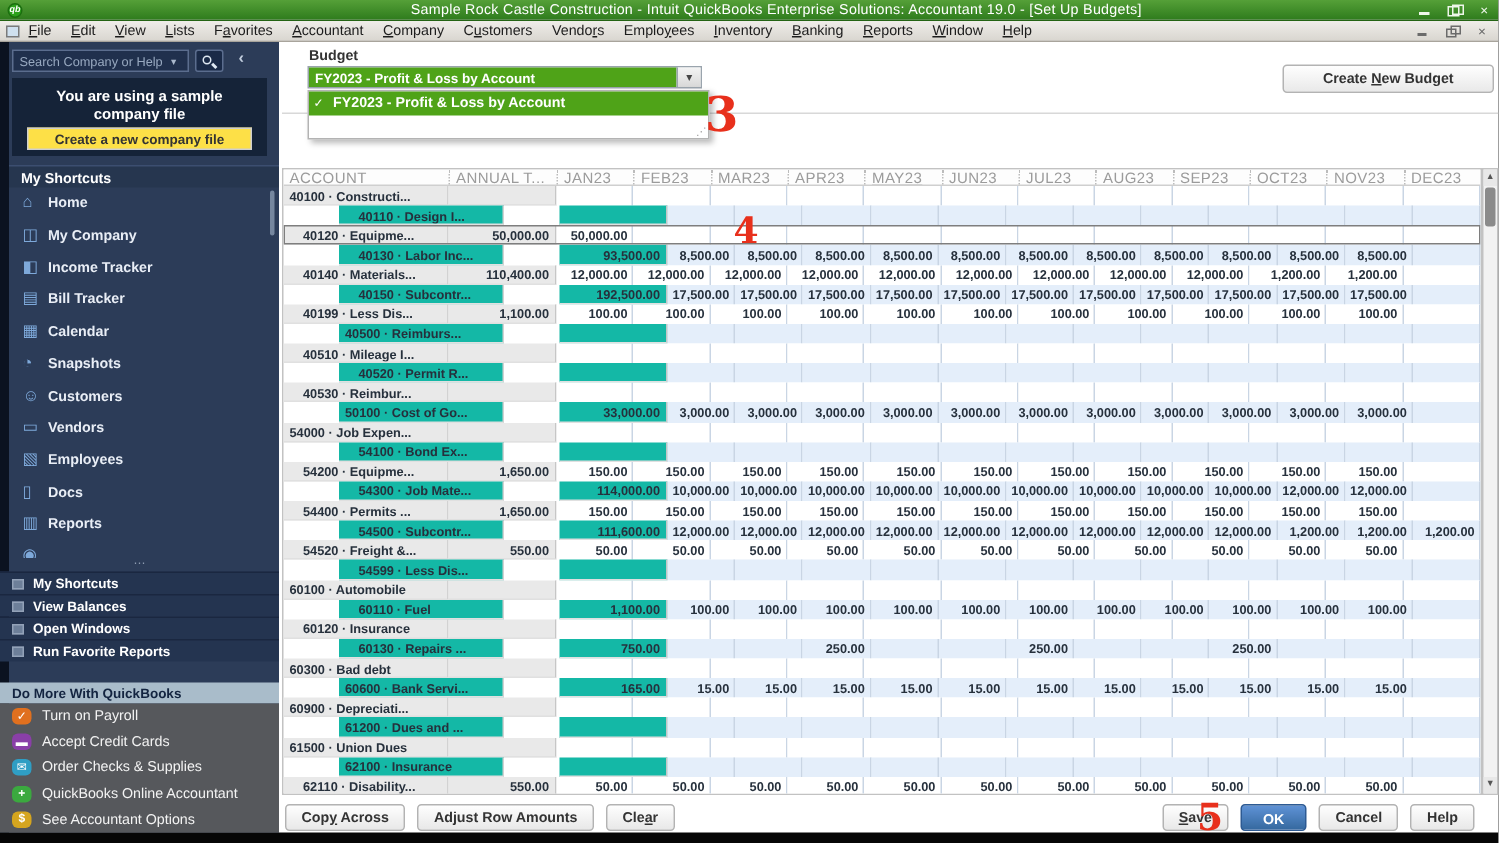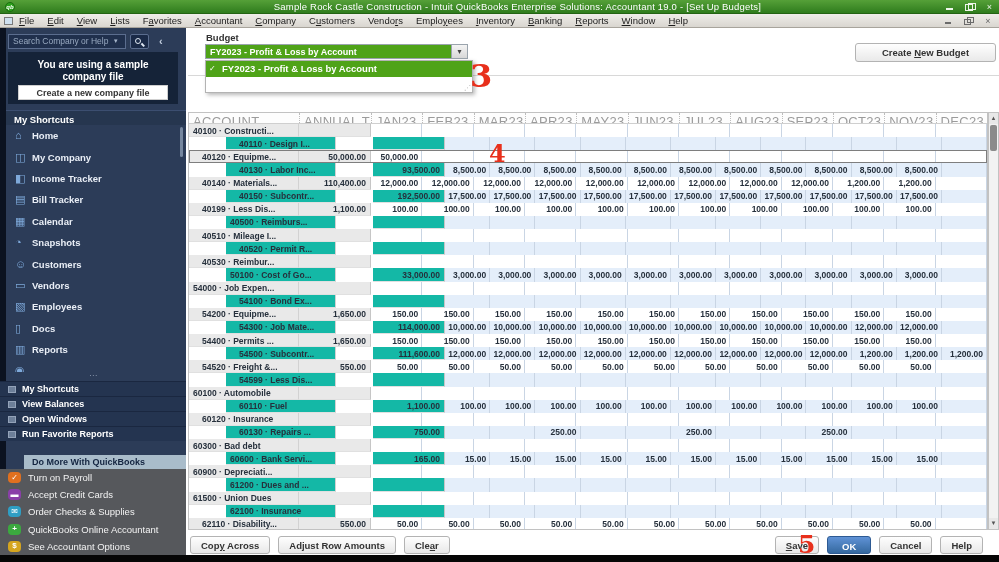--- a/index.html
+++ b/index.html
@@ -32,48 +32,48 @@
   .mdi-controls { position:absolute; right:6px; top:0; height:14px; display:flex; gap:10px; align-items:center; }
   .mc { color:#6b6b6b; font-size:9px; position:relative; width:10px; height:10px;
     display:flex; align-items:center; justify-content:center; }
   .mc-min::after { content:""; position:absolute; left:2px; bottom:2px; width:6px; height:2px; background:#6b6b6b; }
   .mc-restore::before { content:""; position:absolute; left:1px; bottom:1px; width:5px; height:4px; border:1px solid #6b6b6b; }
   .mc-restore::after { content:""; position:absolute; left:4px; top:1px; width:5px; height:4px; border:1px solid #6b6b6b; }
 
   
   .sidebar { position:absolute; left:0; top:28px; width:186px; height:527px; background:#2c3c58; overflow:hidden; }
   .sb-edge { position:absolute; left:0; top:0; width:6px; height:100%; background:#0b1220; }
-  .search-row { position:absolute; left:8px; top:5px; width:172px; height:16px; display:flex; align-items:center; gap:4px; }
+  .search-row { position:absolute; left:8px; top:5px; width:172px; height:16px; display:flex; align-items:flex-start; gap:4px; }
   .search-input { width:118px; height:15px; background:#20304d; border:1px solid #5b6d8e; color:#cdd7e6;
     font-size:8.5px; padding:0 12px 0 4px; font-family:inherit; }
   .search-input::placeholder { color:#98a9c0; }
   .search-dd-arrow { position:absolute; left:106px; top:4px; color:#a9b8cc; font-size:7px; }
   .search-btn { width:19px; height:15px; background:#1a2a47; border:1px solid #5b6d8e; border-radius:2px; position:relative; }
   .mag { position:absolute; left:4px; top:3px; width:6px; height:6px; border:1.5px solid #dfe8f2; border-radius:50%; }
   .mag::after { content:""; position:absolute; left:5px; top:5px; width:4px; height:1.5px; background:#dfe8f2; transform:rotate(45deg); }
   .collapse-chev { color:#c3cfdf; font-size:11px; font-weight:bold; margin-left:6px; }
   .notice { position:absolute; left:8px; top:24px; width:170px; height:52px; background:#152338; }
   .notice-text { color:#fff; font-size:10px; font-weight:bold; text-align:center; padding-top:7px; line-height:12px; }
-  .sb-create-btn { position:absolute; left:10px; top:33px; width:150px; height:15px; background:#ffffff;
+  .sb-create-btn { position:absolute; left:10px; top:33px; width:150px; height:15px; background:#fde047;
     border:1px solid #cfcfcf; font-size:9px; font-weight:bold; color:#333; font-family:inherit; }
   .notice .sb-create-btn { position:absolute; }
   .sc-header { position:absolute; left:6px; top:82px; width:180px; height:15px; border-top:1px solid #3c4e70;
     color:#fff; font-size:9.5px; font-weight:bold; padding:3px 0 0 8px; background:#26364f; }
   .sc-scrollbar { position:absolute; right:3px; top:99px; width:3px; height:30px; background:#76879f; border-radius:2px; }
   .sc-list { position:absolute; left:6px; top:97px; width:176px; height:247px; overflow:hidden; }
   .sc-item { height:21.4px; display:flex; align-items:center; padding-left:9px; cursor:default; }
   .sc-icon { width:17px; color:#7ea9da; font-size:11px; line-height:11px; }
   .sc-label { color:#e9eef6; font-size:9.5px; font-weight:bold; }
   .grip { position:absolute; left:0; top:345px; width:186px; text-align:center; color:#8d9bb0; font-size:8px; line-height:6px; }
   .panels { position:absolute; left:0; top:353px; width:186px; }
   .panel-row { height:15px; background:#243450; border-top:1px solid #1a2740; display:flex; align-items:center; padding-left:8px; gap:6px; }
   .panel-icon { width:8px; height:7px; border:1px solid #93a2b8; background:#6d7f99; }
   .panel-label { color:#fff; font-size:9px; font-weight:bold; }
   .domore-header { position:absolute; left:0; top:427px; width:186px; height:14px; background:#a9bcca;
-    color:#132440; font-size:9px; font-weight:bold; padding:2px 0 0 8px;margin-left:24px; }
+    color:#132440; font-size:9px; font-weight:bold; padding:2px 0 0 8px; }
   .domore { position:absolute; left:0; top:441px; width:186px; height:86px; background:#56585c; }
   .dm-item { height:17.2px; display:flex; align-items:center; padding-left:8px; gap:7px; }
   .dm-icon { width:13px; height:11px; border-radius:4px; color:#fff; font-size:8px; font-weight:bold;
     display:flex; align-items:center; justify-content:center; line-height:8px; }
   .dm-label { color:#f3f3f3; font-size:9.5px; }
 
   
   .budget-label { position:absolute; left:206px; top:32px; font-size:9.5px; font-weight:bold; color:#333; }
   .sep-line { position:absolute; left:188px; top:75px; width:811px; height:1px; background:#d8d8d8; }
   .combo { position:absolute; left:205px; top:44px; width:263px; height:15px; border:1px solid #9aa4ad; display:flex; background:#fff; }
@@ -86,21 +86,21 @@
   .dd-item.sel { background:#4fa318; color:#fff; padding-left:16px; }
   .dd-check { position:absolute; left:3px; font-size:8px; }
   .dd-grip { position:absolute; right:1px; bottom:0; color:#9a9a9a; font-size:7px; }
   .create-btn { position:absolute; left:855px; top:43px; width:141px; height:19px; background:linear-gradient(#fefefe,#e9e9e9);
     border:1px solid #b3b3b3; border-radius:3px; font-size:9.5px; font-weight:bold; color:#333; font-family:inherit; }
   .create-btn u { text-decoration:underline; }
 
   
   .grid { position:absolute; left:188px; top:112px; width:800px; height:418px; border:1px solid #c2c2c2; background:#fff; overflow:hidden; }
   .g-header { display:flex; height:11px; background:#fdfdfd; border-bottom:1px solid #cfcfcf; }
-  .g-h { font-size:13px; color:#9b9b9b; padding:1px 0 0 4px; letter-spacing:.3px; white-space:nowrap; overflow:hidden; }
+  .g-h { font-size:10px; color:#9b9b9b; padding:1px 0 0 4px; letter-spacing:.3px; white-space:nowrap; overflow:hidden; }
   .g-h.month, .g-h.annual { border-left:1px dotted #bcbcbc; }
   .g-body { }
   .g-row { display:flex; height:13.13px; position:relative; }
   .c { overflow:hidden; white-space:nowrap; font-size:8.5px; font-weight:bold; color:#26303c; }
   .c-acct { width:110px; background:#e9e9e9; border-right:1px solid #d2d2d2; border-bottom:1px solid #e0e0e0; padding:1.5px 0 0 4px; }
   .c-acct.ind { padding-left:13px; }
   .c-ann { width:72px; background:#e9e9e9; border-right:1px solid #c6c6c6; border-bottom:1px solid #e0e0e0; text-align:right; padding:1.5px 4px 0 0; }
   .c-m { flex:1; border-right:1px solid #c9d5e4; text-align:right; padding:1.5px 3px 0 0; background:#fff; }
   .g-row.stripe .c-m { background:#e4eefa; }
   .g-row.stripe .c-acct, .g-row.stripe .c-ann { background:#14b8a6;margin-left:37px; }

